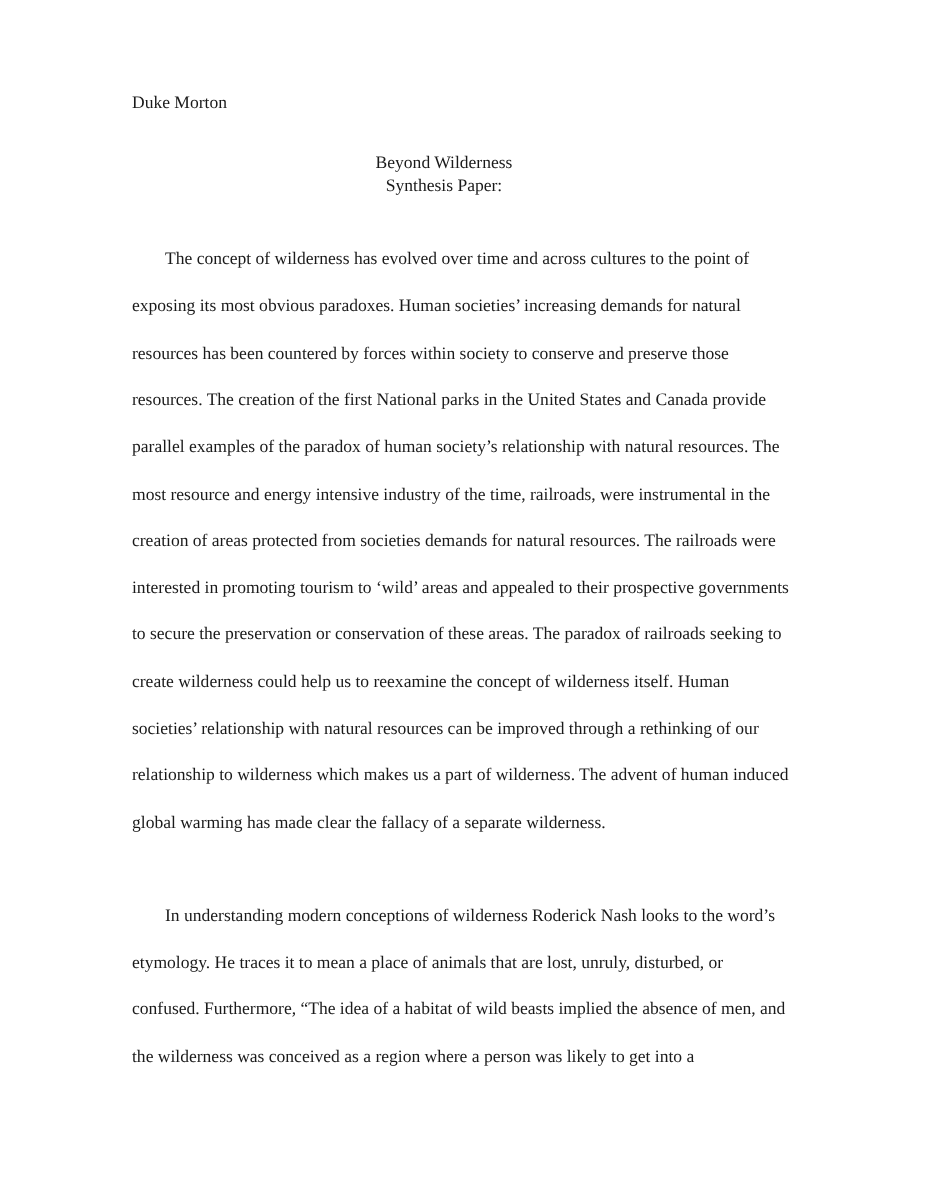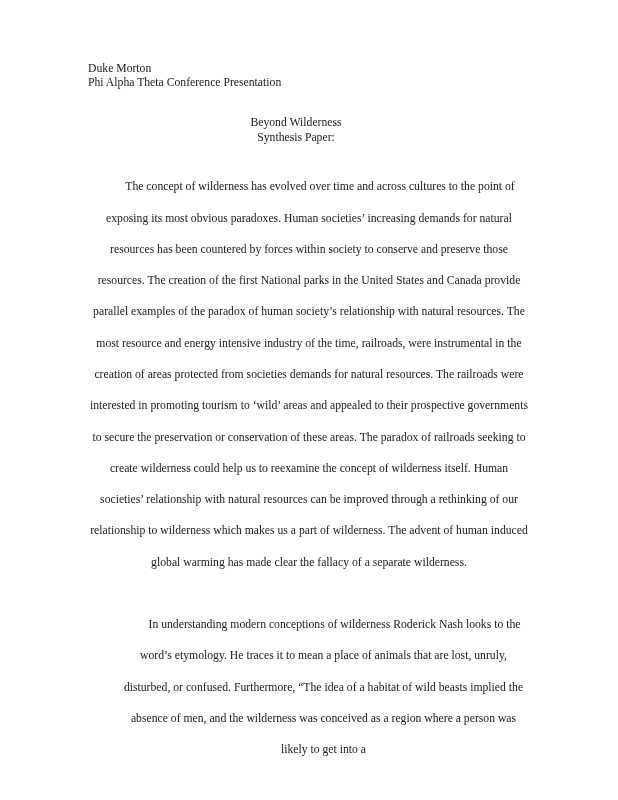--- a/index.html
+++ b/index.html
@@ -38,40 +38,38 @@
     line-height: 14.4px;
     padding-right: 16px;
   }
   .title-line {
     display: block;
   }
   .body-copy {
     margin-top: 26px;
     font-size: 11.7px;
     line-height: 31.3px;
-    text-align: center;
+    text-align: left;
     width: 442px;
   }
   .para {
     margin: 0;
     text-indent: 22px;
   }
   .para + .para {
     margin-top: 31px;
-    margin-left: 29px;
   }
 </style>
 </head>
 <body>
 
 <div class="page">
 
   <div class="header-block">
     <span class="header-line">Duke Morton</span>
-    <span class="header-line">Phi Alpha Theta Conference Presentation</span>
   </div>
 
   <div class="title-block">
     <span class="title-line">Beyond Wilderness</span>
     <span class="title-line">Synthesis Paper:</span>
   </div>
 
   <div class="body-copy">
     <p class="para">The concept of wilderness has evolved over time and across cultures to the point of exposing its most obvious paradoxes. Human societies’ increasing demands for natural resources has been countered by forces within society to conserve and preserve those resources. The creation of the first National parks in the United States and Canada provide parallel examples of the paradox of human society’s relationship with natural resources. The most resource and energy intensive industry of the time, railroads, were instrumental in the creation of areas protected from societies demands for natural resources. The railroads were interested in promoting tourism to ‘wild’ areas and appealed to their prospective governments to secure the preservation or conservation of these areas. The paradox of railroads seeking to create wilderness could help us to reexamine the concept of wilderness itself. Human societies’ relationship with natural resources can be improved through a rethinking of our relationship to wilderness which makes us a part of wilderness. The advent of human induced global warming has made clear the fallacy of a separate wilderness.</p>
     <p class="para">In understanding modern conceptions of wilderness Roderick Nash looks to the word’s etymology. He traces it to mean a place of animals that are lost, unruly, disturbed, or confused. Furthermore, “The idea of a habitat of wild beasts implied the absence of men, and the wilderness was conceived as a region where a person was likely to get into a</p>

